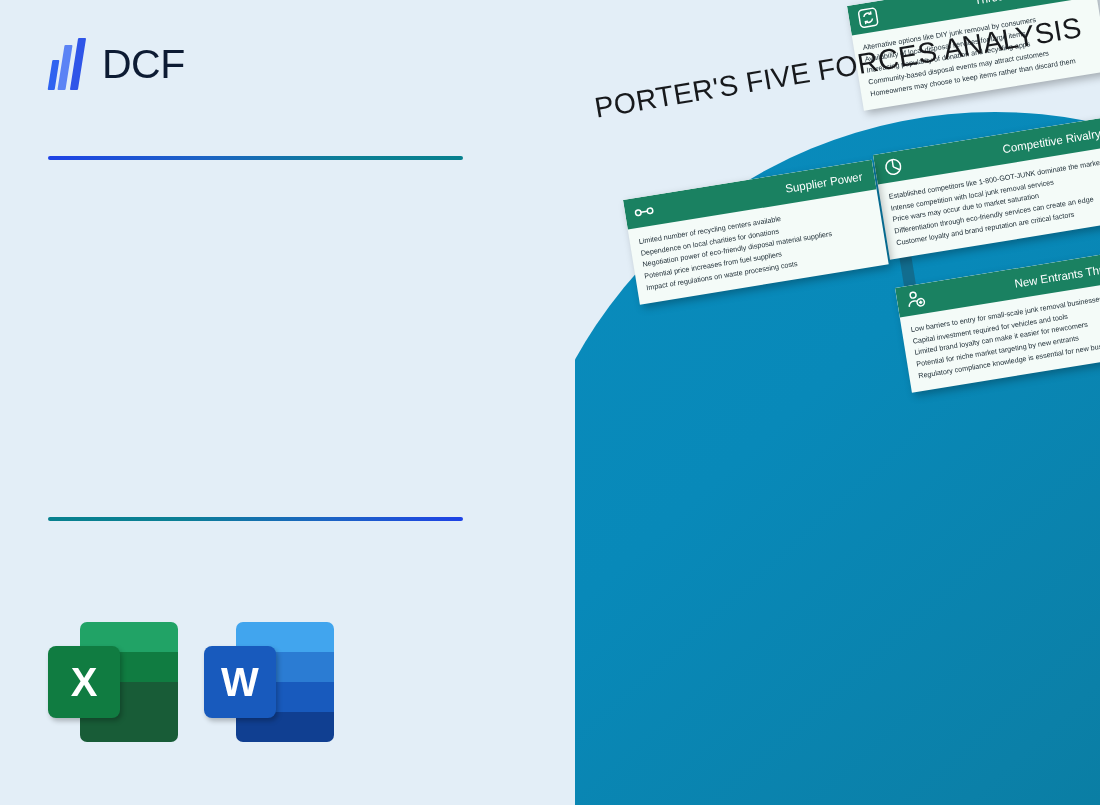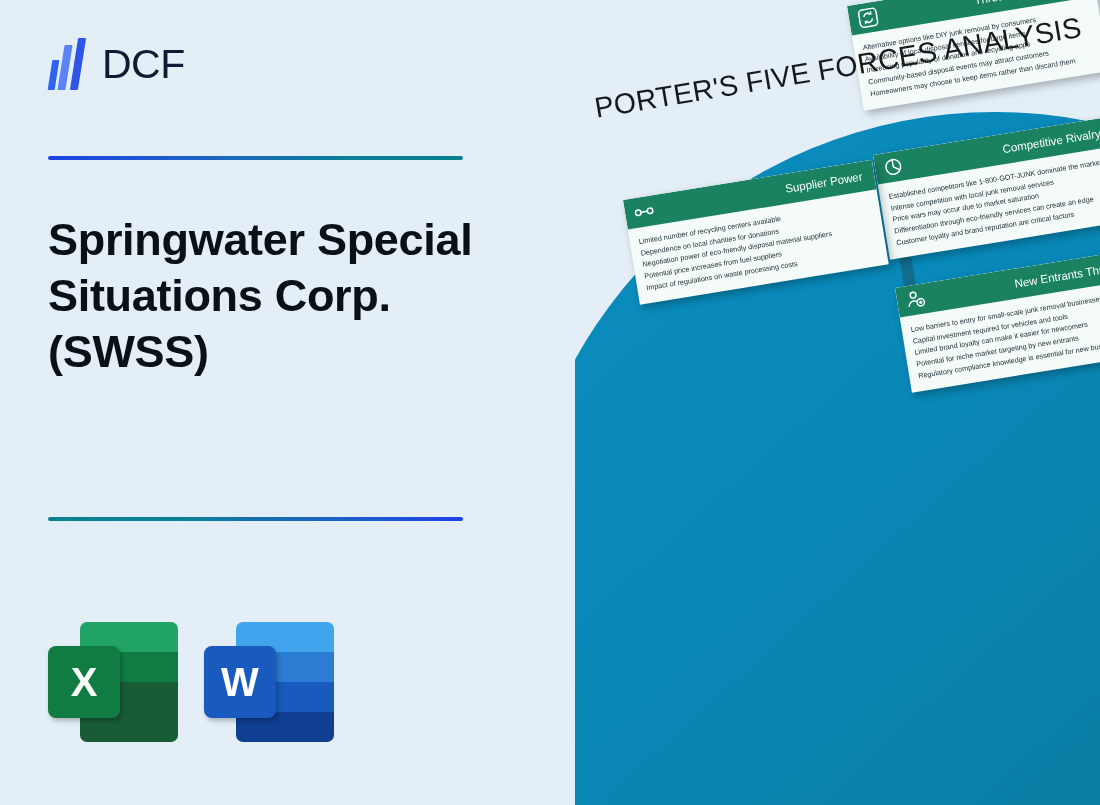--- a/index.html
+++ b/index.html
@@ -261,21 +261,20 @@
     <div class="logo-mark">
       <div class="logo-bar b1"></div>
       <div class="logo-bar b2"></div>
       <div class="logo-bar b3"></div>
     </div>
     <div class="logo-text">DCF</div>
   </div>
 
   <div class="rule top"></div>
 
-  <div class="doc-title">Springwater Special Situations Corp. (SWSS)</div>
 
   <div class="rule bottom"></div>
 
   <div class="office-icons">
     <div class="office-icon excel">
       <div class="oi-sheet">
         <span></span>
           <span></span>
           <span></span>
           <span></span>

